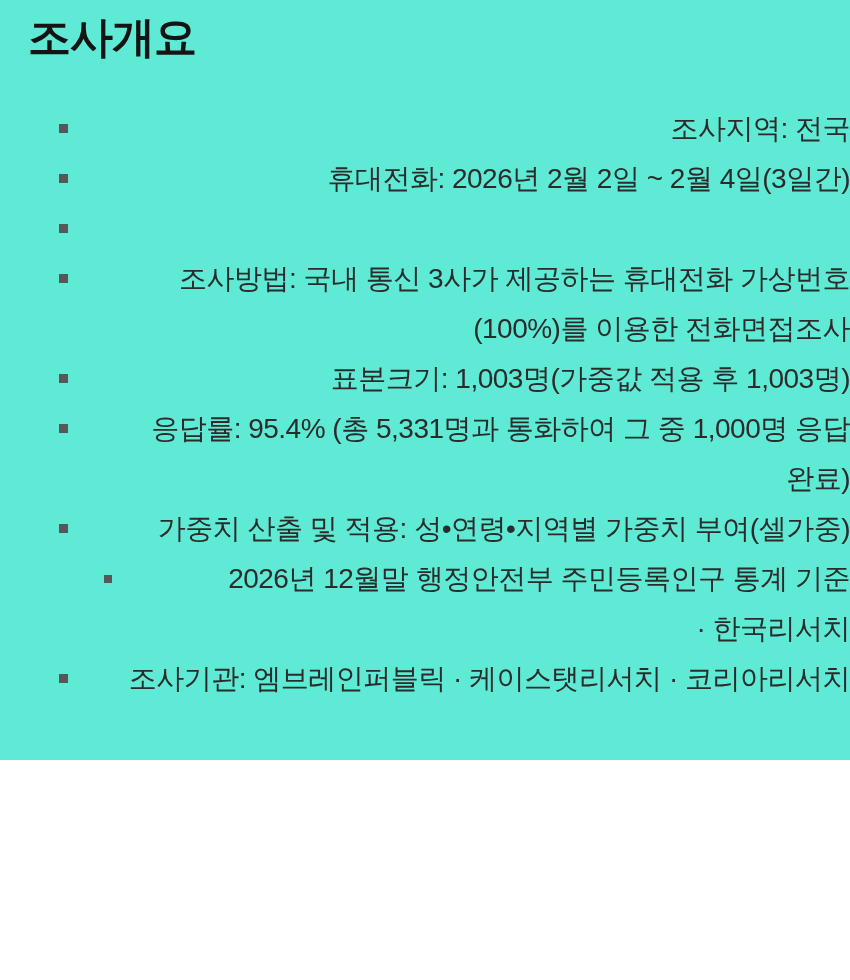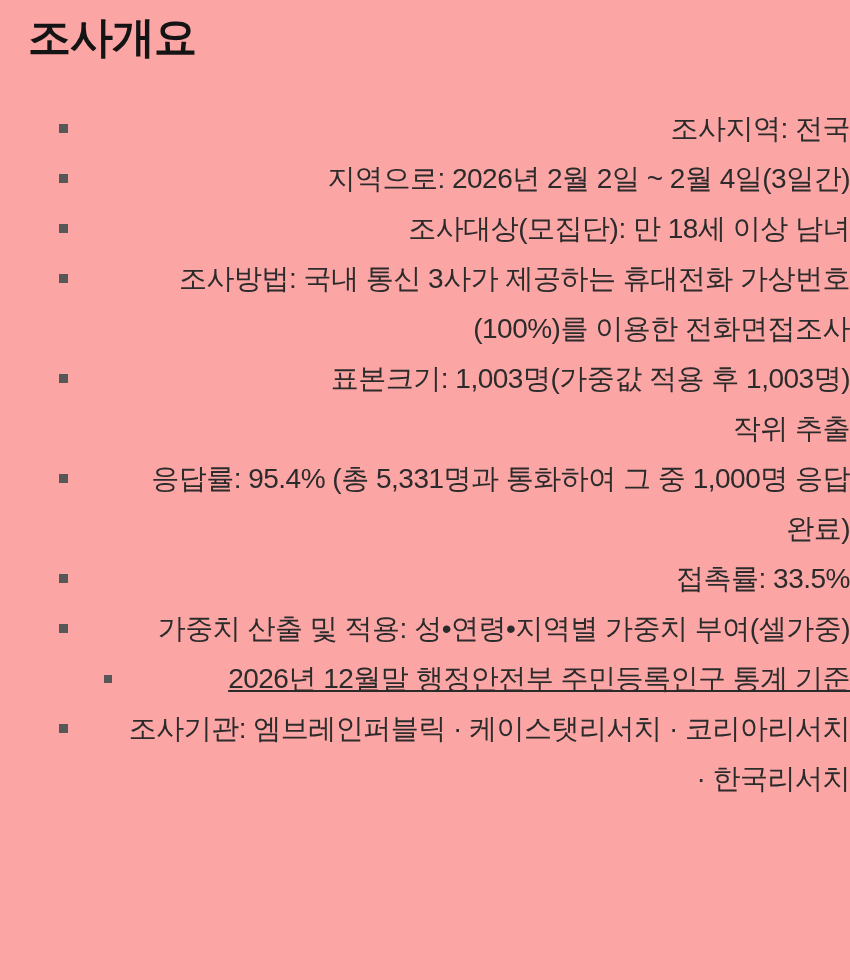--- a/index.html
+++ b/index.html
@@ -3,22 +3,22 @@
 <meta charset="utf-8">
 <style>
   html, body {
     margin: 0;
     padding: 0;
     background: #ffffff;
   }
   .page {
     position: relative;
     width: 850px;
-    height: 980px;
-    background: #fca5a5;
+    height: 760px;
+    background: #5eead4;
     overflow: hidden;
     font-family: "Liberation Sans", "DejaVu Sans", sans-serif;
     color: #2b2b2b;
   }
   .page-title {
     margin: 12px 0 0 28px;
     font-size: 43px;
     line-height: 50px;
     font-weight: 800;
     letter-spacing: -1px;
@@ -47,36 +47,34 @@
     left: 59px;
   }
   .row.lvl2 .bullet {
     left: 104px;
     width: 8px;
     height: 8px;
     margin-top: -4px;
   }
   .row.lvl1.first { padding-left: 76px; }
   .row.lvl1.cont  { padding-left: 88px; }
-  .row.lvl2.first { padding-left: 97px; text-decoration: underline; }
+  .row.lvl2.first { padding-left: 97px; }
 </style>
 </head>
 <body>
 
 <div class="page">
   <h1 class="page-title">조사개요</h1>
   <div class="list" id="list">
       <div class="row lvl1 first"><span class="bullet"></span><span>조사지역: 전국</span></div>
-      <div class="row lvl1 first"><span class="bullet"></span><span>지역으로: 2026년 2월 2일 ~ 2월 4일(3일간)</span></div>
-      <div class="row lvl1 first"><span class="bullet"></span><span>조사대상(모집단): 만 18세 이상 남녀</span></div>
+      <div class="row lvl1 first"><span class="bullet"></span><span>휴대전화: 2026년 2월 2일 ~ 2월 4일(3일간)</span></div>
+      <div class="row lvl1 first"><span class="bullet"></span></div>
       <div class="row lvl1 first"><span class="bullet"></span><span>조사방법: 국내 통신 3사가 제공하는 휴대전화 가상번호</span></div>
       <div class="row lvl1 cont"><span>(100%)를 이용한 전화면접조사</span></div>
       <div class="row lvl1 first"><span class="bullet"></span><span>표본크기: 1,003명(가중값 적용 후 1,003명)</span></div>
-      <div class="row lvl1 cont"><span>작위 추출</span></div>
       <div class="row lvl1 first"><span class="bullet"></span><span>응답률: 95.4% (총 5,331명과 통화하여 그 중 1,000명 응답</span></div>
       <div class="row lvl1 cont"><span>완료)</span></div>
-      <div class="row lvl1 first"><span class="bullet"></span><span>접촉률: 33.5%</span></div>
       <div class="row lvl1 first"><span class="bullet"></span><span>가중치 산출 및 적용: 성•연령•지역별 가중치 부여(셀가중)</span></div>
       <div class="row lvl2 first"><span class="bullet"></span><span>2026년 12월말 행정안전부 주민등록인구 통계 기준</span></div>
+      <div class="row lvl1 cont"><span>· 한국리서치</span></div>
       <div class="row lvl1 first"><span class="bullet"></span><span>조사기관: 엠브레인퍼블릭 · 케이스탯리서치 · 코리아리서치</span></div>
-      <div class="row lvl1 cont"><span>· 한국리서치</span></div>
     </div>
 </div>
 
 </body></html>

